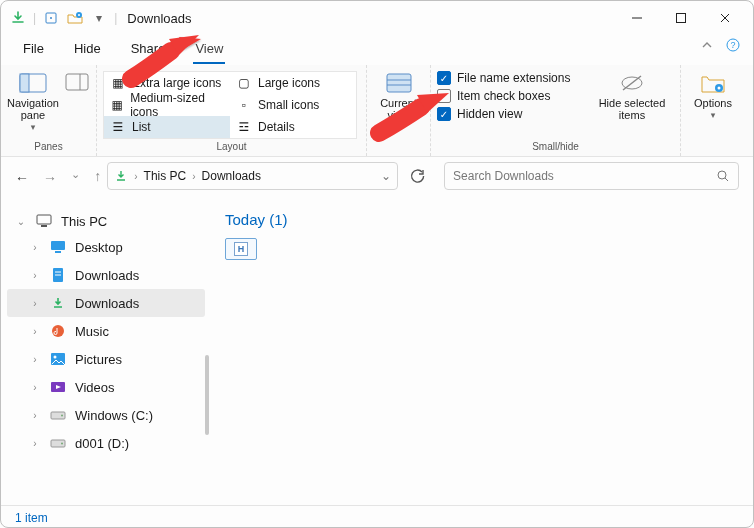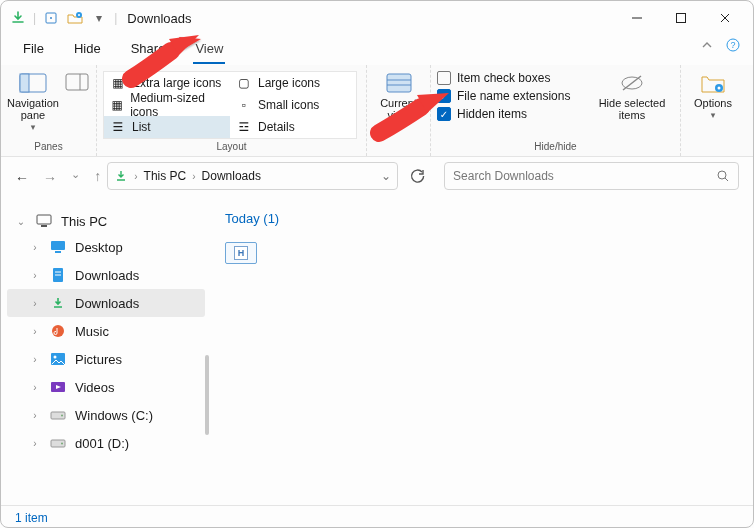--- a/index.html
+++ b/index.html
@@ -67,21 +67,21 @@
 .content { display:flex; height: calc(528px - 34px - 30px - 92px - 38px - 24px); position:relative; }
 .sidebar { width: 210px; padding: 14px 6px; overflow:hidden; position:relative;}
 .tree-hdr { display:flex; align-items:center; gap:8px; padding:4px 8px; font-size:13px;}
 .tree-item { display:flex; align-items:center; gap:8px; padding:6px 8px 6px 22px; font-size:13px; border-radius:3px;}
 .tree-item.sel { background:#eaeaea;}
 .tree-ic { width:18px; height:16px; display:inline-flex; align-items:center; justify-content:center;}
 .chevr { color:#888; font-size:10px; width:12px; text-align:center;}
 .scroll-thumb { position:absolute; right:2px; top:160px; width:4px; height:80px; background:#c8c8c8; border-radius:2px; }
 
 .main { flex:1; padding: 16px 14px; }
-.group-title { color:#0067c0; font-size:13px; margin-bottom:16px; }
+.group-title { color:#0067c0; font-size:15px; margin-bottom:10px; }
 .file-item { display:inline-flex; align-items:center; gap:6px; border:1px solid #6ea6d8; background:#f4f9fe; padding:3px 8px; border-radius:2px; font-size:12px;}
 .file-ic { width:14px; height:14px; border:1px solid #7aa3d0; background:#fff; color:#3a76b8; font-size:9px; font-weight:bold; display:inline-flex;align-items:center;justify-content:center;}
 
 .status { height:24px; border-top:1px solid #e4e4e4; display:flex; align-items:center; padding:0 14px; font-size:12px; color:#0067c0;}
 
 
 .arrow-ann { position:absolute; pointer-events:none; }
 
 svg { display:block; }
 </style>
@@ -223,43 +223,43 @@
         <span style="font-size:9px;color:#666">▾</span>
       </div>
     </div>
     <div class="rgroup-label">&nbsp;</div>
   </div>
 
   <div class="rgroup showhide" style="width:250px">
     <div class="rgroup-body">
       <div class="check-col">
         <div class="check-row">
+          <span class="cb checked">✓</span>
+          <span>File name extensions</span>
+        </div>
+        <div class="check-row">
           <span class="cb"></span>
           <span>Item check boxes</span>
         </div>
         <div class="check-row">
           <span class="cb checked">✓</span>
-          <span>File name extensions</span>
-        </div>
-        <div class="check-row">
-          <span class="cb checked">✓</span>
-          <span>Hidden items</span>
+          <span>Hidden view</span>
         </div>
       </div>
       <div class="big-btn" style="width:70px">
         <span class="bicon">
           <svg width="28" height="20">
               <ellipse cx="14" cy="10" rx="10" ry="6" fill="none" stroke="#888"></ellipse>
               <line x1="5" y1="17" x2="23" y2="3" stroke="#888" stroke-width="1.5"></line>
             </svg>
         </span>
         <span>Hide selected items</span>
       </div>
     </div>
-    <div class="rgroup-label">Hide/hide</div>
+    <div class="rgroup-label">Small/hide</div>
   </div>
 
   <div class="rgroup" style="width:64px;border-right:none">
     <div class="rgroup-body" style="justify-content:flex-start">
       <div class="big-btn">
         <span class="bicon">
           <svg width="26" height="22">
               <path d="M2 5h5l2 3h15v12H2z" fill="none" stroke="#d9a436"></path>
               <circle cx="19" cy="16" r="4" fill="#2e9ae6"></circle>
               <circle cx="19" cy="16" r="1.5" fill="#fff"></circle>

